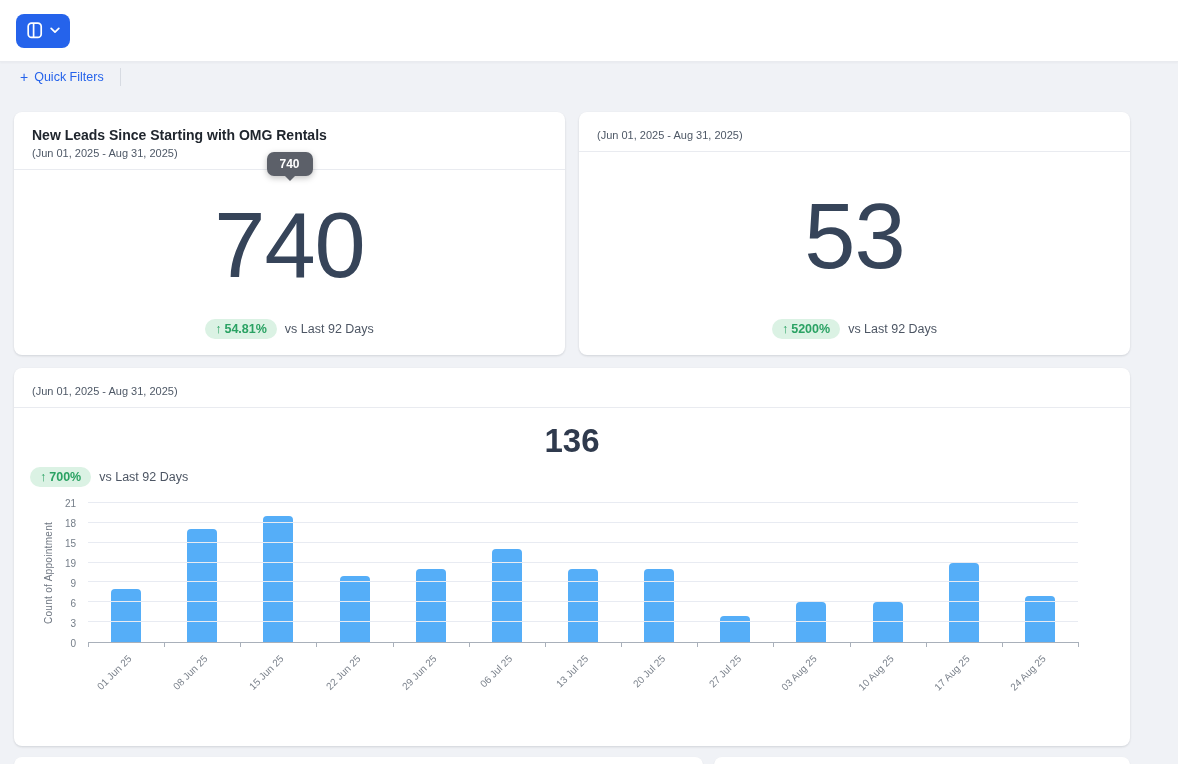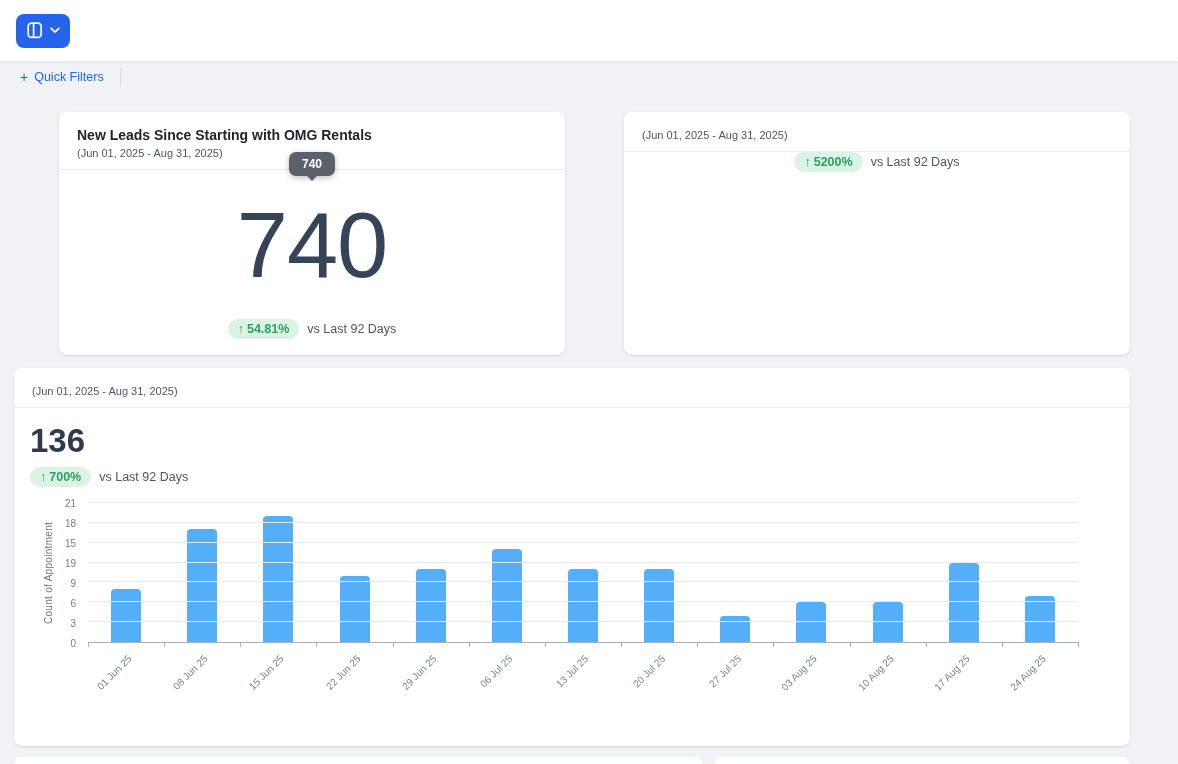--- a/index.html
+++ b/index.html
@@ -30,21 +30,21 @@
   .qf-plus { font-size:14px; font-weight:400; line-height:1; }
   .qf-divider { width:1px; height:18px; background:#d7dbe2; margin-left:16px; }
   
   .content { padding:20px 48px 0 14px; }
   .kpi-row { display:flex; gap:14px; }
   .card {
     background:#fff; border-radius:8px;
     box-shadow:0 1px 2px rgba(16,24,40,.08), 0 1px 3px rgba(16,24,40,.06);
     position:relative;
   }
-  .kpi-card { flex:1; height:243px; display:flex; flex-direction:column;margin-left:45px; }
+  .kpi-card { flex:1; height:243px; display:flex; flex-direction:column; }
   .card-header { padding:14px 18px 10px 18px; border-bottom:1px solid #e9ebf0; }
   .card-title { font-size:14px; font-weight:600; color:#20262e; line-height:1.3; }
   .date-range { font-size:11px; color:#4e5866; margin-top:3px; }
   .kpi-body { flex:1; display:flex; flex-direction:column; align-items:center; justify-content:center; }
   .big-number { font-size:92px; font-weight:400; color:#364459; line-height:1; letter-spacing:-1px; }
   .delta-row { display:flex; align-items:center; gap:8px; justify-content:center; padding-bottom:16px; }
   .pill {
     background:#dbf2e4; color:#2aa263; font-size:12.5px; font-weight:600;
     padding:3px 10px; border-radius:12px; display:inline-flex; align-items:center; gap:3px;
   }
@@ -56,21 +56,21 @@
     padding:5px 13px; border-radius:7px; z-index:3;
     box-shadow:0 2px 6px rgba(0,0,0,.25);
   }
   .tooltip-arrow {
     position:absolute; left:50%; bottom:-5px; transform:translateX(-50%);
     width:0; height:0; border-left:6px solid transparent; border-right:6px solid transparent;
     border-top:6px solid #5c6069;
   }
   
   .chart-card { margin-top:13px; height:378px; }
-  .kpi-inline { padding:16px 16px 0 16px; }
+  .kpi-inline { padding:16px 16px 0 16px;text-align:center; }
   .chart-value { font-size:33px; font-weight:700; color:#2f3a4d; line-height:1; }
   .chart-delta { display:flex; align-items:center; gap:8px; margin-top:10px; }
   .chart-wrap { position:relative; margin-top:16px; padding:0 52px 0 74px; }
   .plot { position:relative; height:140px; border-bottom:1.5px solid #a9b0ba; }
   .gridline { position:absolute; left:0; right:0; height:1px; background:#e8ebf2; }
   .bars { position:absolute; left:0; right:0; top:0; bottom:0; display:flex; }
   .slot { flex:1; display:flex; align-items:flex-end; justify-content:center; }
   .bar { width:30px; border-radius:4px 4px 0 0; }
   .xtickmark { position:absolute; top:100%; width:1px; height:5px; background:#a9b0ba; }
   .yticks { position:absolute; left:0; top:0; width:62px; height:140px; }
@@ -141,20 +141,23 @@
           <span>54.81%</span>
         </span>
         <span class="vs-label">vs Last 92 Days</span>
       </div>
     </section>
 
     <section class="card kpi-card">
       <div class="card-header">
         <div class="date-range">(Jun 01, 2025 - Aug 31, 2025)</div>
       </div>
+      <div class="kpi-body">
+        <div class="big-number">53</div>
+      </div>
       <div class="delta-row">
         <span class="pill">
           <span>↑</span>
           <span>5200%</span>
         </span>
         <span class="vs-label">vs Last 92 Days</span>
       </div>
     </section>
   </div>
 

